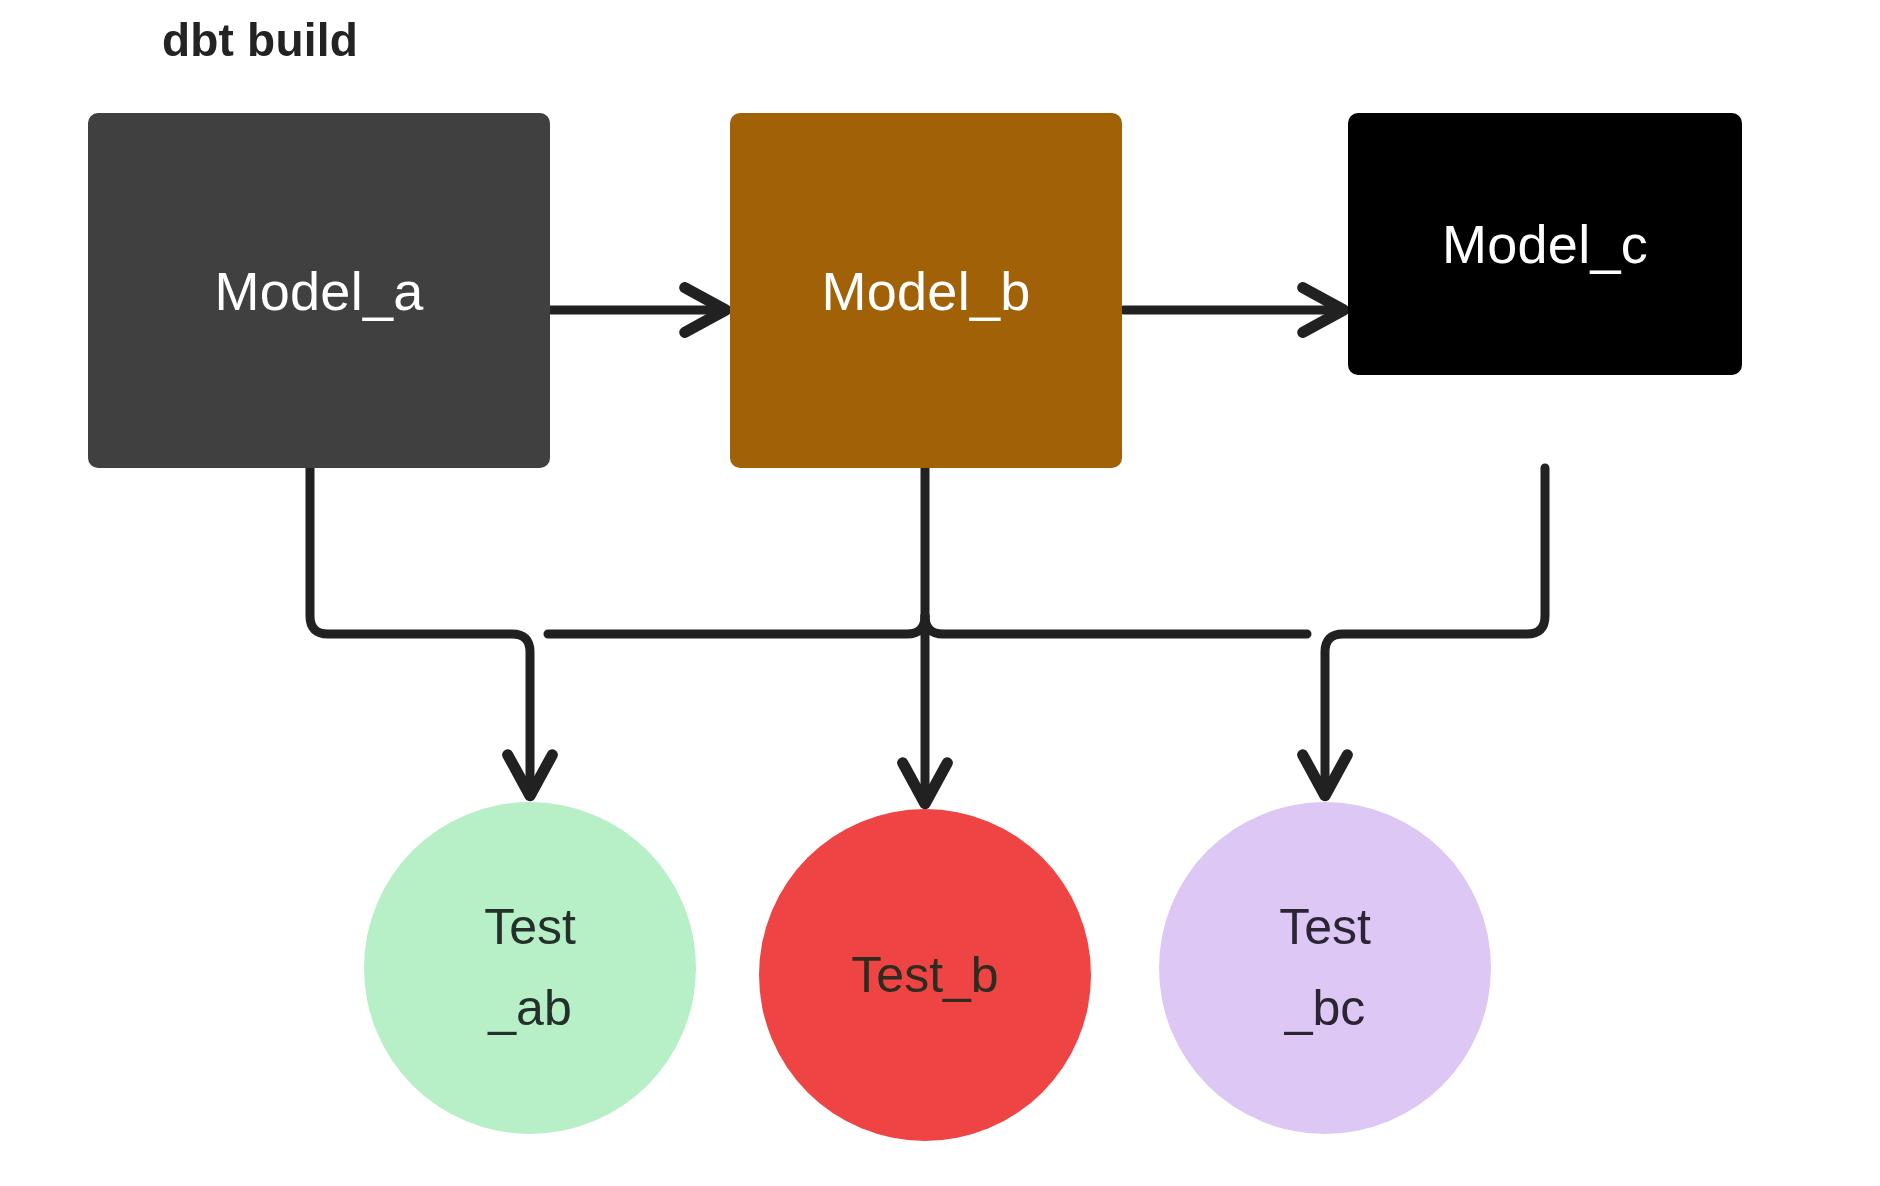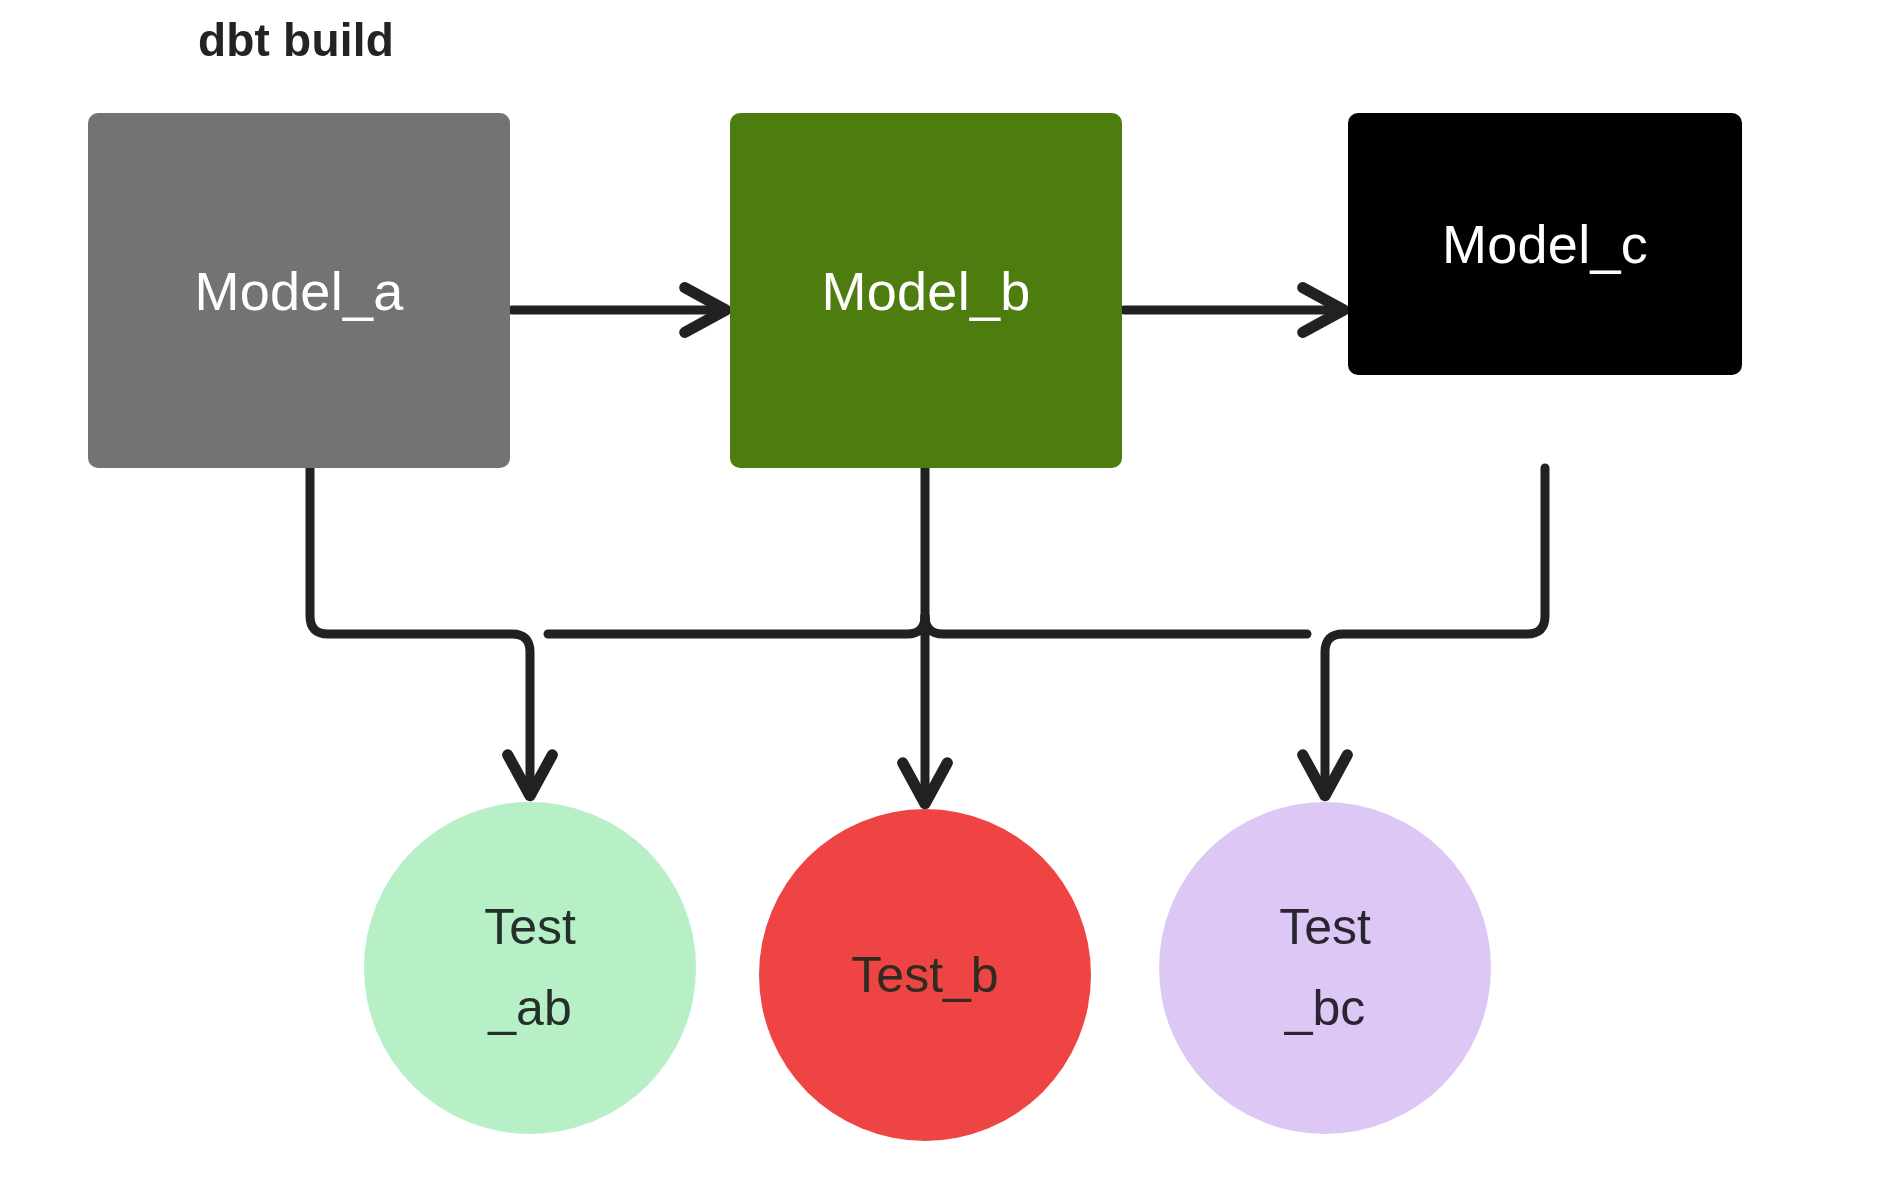--- a/index.html
+++ b/index.html
@@ -4,21 +4,21 @@
 <style>
   html,body{margin:0;padding:0;background:#ffffff;}
   body{width:1880px;height:1186px;overflow:hidden;font-family:"Liberation Sans",sans-serif;}
   #stage{position:relative;width:1880px;height:1186px;background:#ffffff;}
 
   #edges{position:absolute;left:0;top:0;width:1880px;height:1186px;}
 
   .title{
     position:absolute;left:162px;top:12px;
     font-size:46px;line-height:56px;font-weight:700;
-    color:#232323;letter-spacing:0.2px;white-space:nowrap;margin-left:36px;
+    color:#232323;letter-spacing:0.2px;white-space:nowrap;
   }
 
   .model{
     position:absolute;border-radius:10px;
     display:flex;align-items:center;justify-content:center;
     color:#ffffff;font-size:54px;font-weight:400;letter-spacing:0.3px;
     box-sizing:border-box;
   }
 
   .test{
@@ -54,25 +54,25 @@
       <path d="M 925 468 L 925 800" marker-end="url(#ah)"></path>
 
       <path d="M 925 616 Q 925 634 907 634 L 548 634"></path>
 
       <path d="M 925 616 Q 925 634 943 634 L 1307 634"></path>
 
       <path d="M 1545 468 L 1545 616 Q 1545 634 1527 634 L 1343 634 Q 1325 634 1325 652 L 1325 792" marker-end="url(#ah)"></path>
     </g>
   </svg>
 
-  <div class="model" style="left:88px;top:113px;width:422px;height:355px;background:#737373;">
+  <div class="model" style="left:88px;top:113px;width:462px;height:355px;background:#404040;">
     <span>Model_a</span>
   </div>
 
-  <div class="model" style="left:730px;top:113px;width:392px;height:355px;background:#4d7c0f;">
+  <div class="model" style="left:730px;top:113px;width:392px;height:355px;background:#a16207;">
     <span>Model_b</span>
   </div>
 
   <div class="model" style="left:1348px;top:113px;width:394px;height:262px;background:#000000;text-align:center;">
     <span>Model_c</span>
   </div>
 
   <div class="test" style="left:364px;top:802px;width:332px;height:332px;background:#b7efc7;color:#24302a;">
     <span class="ln">Test</span>
     <span class="ln">_ab</span>

